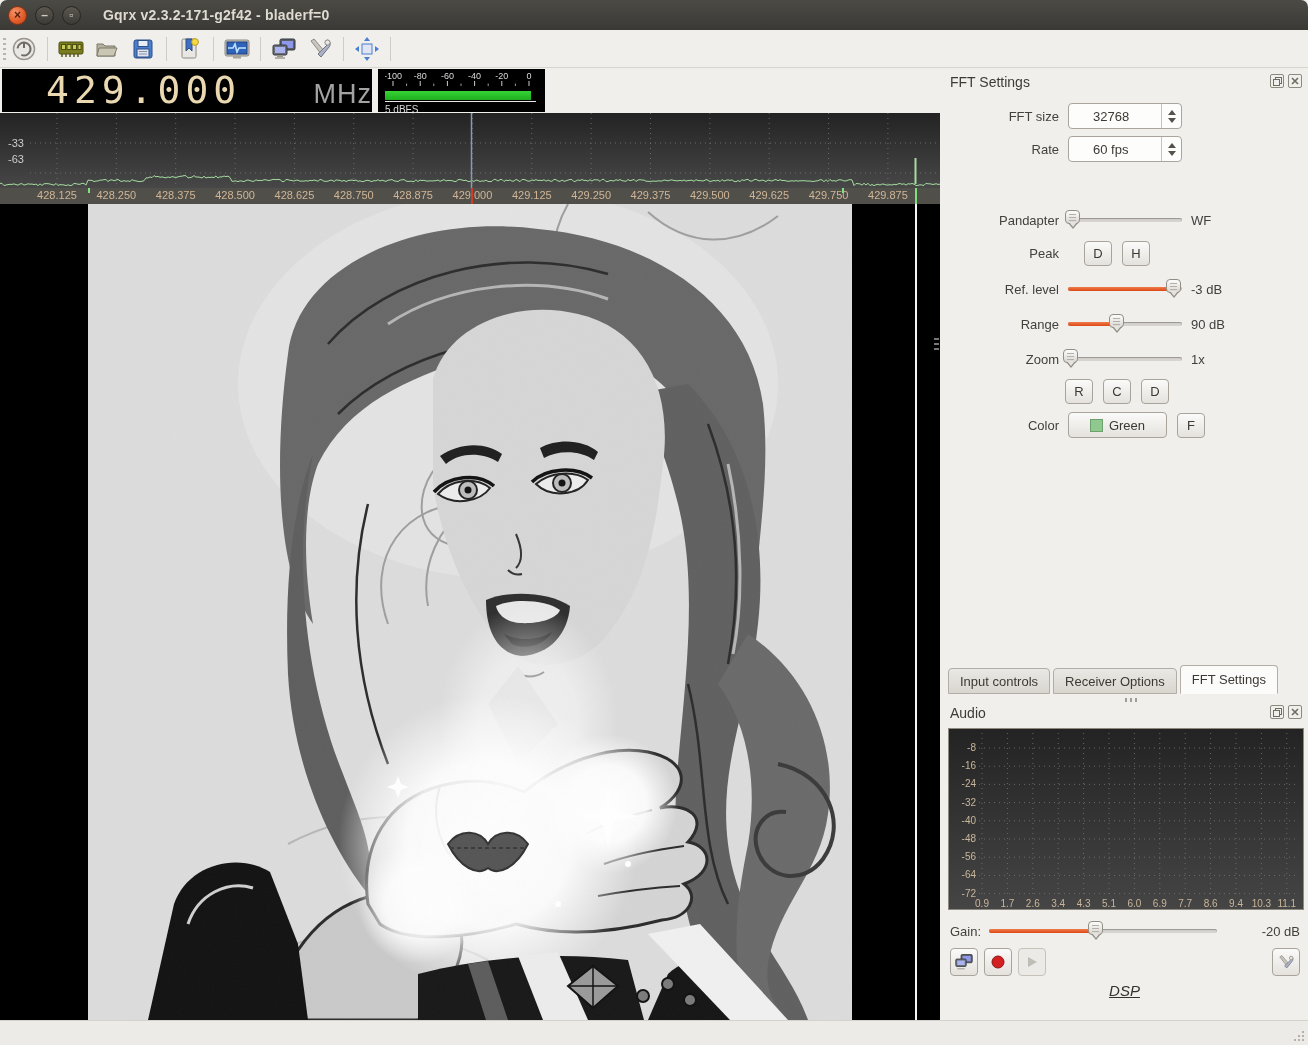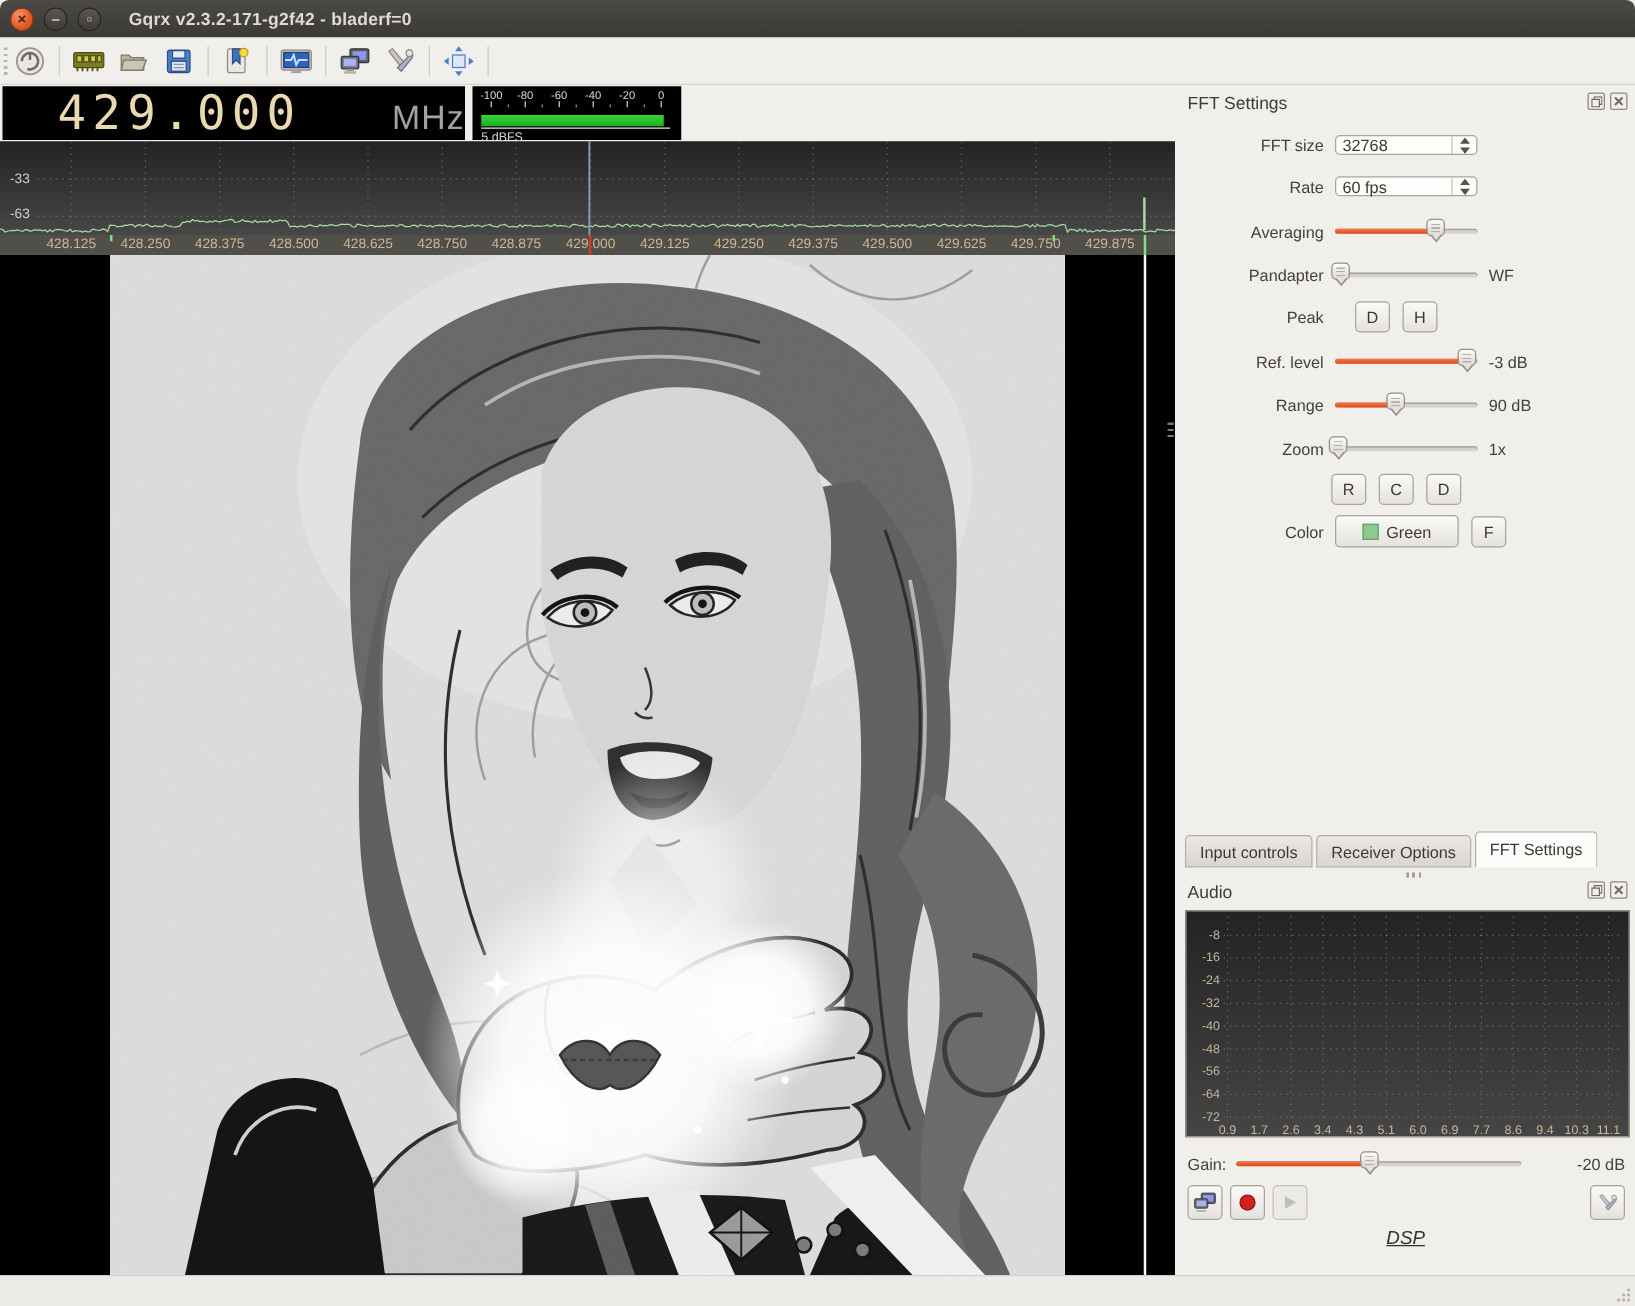--- a/index.html
+++ b/index.html
@@ -59,22 +59,22 @@
   .panel{position:absolute;left:941px;top:68px;width:367px;height:952px;background:#f0efec;}
   .dock-title{position:absolute;left:9px;font-size:14px;color:#3e3b35;}
   .dock-btns{position:absolute;right:6px;display:flex;gap:4px;}
   .dock-btn{width:14px;height:14px;border:1px solid #8d897f;border-radius:2px;background:#f0efec;
     display:flex;align-items:center;justify-content:center;}
   .dock-btn svg{display:block;}
 
   .fftrow{position:absolute;left:0;width:100%;height:26px;display:flex;align-items:center;}
   .fftrow .lbl{width:118px;text-align:right;margin-right:9px;font-size:13px;color:#44413a;}
   .fftrow .val{margin-left:9px;font-size:13px;color:#404040;}
-  .spin{width:114px;height:16px;background:#fdfdfc;border:1px solid #a9a59c;border-radius:4px;
-    position:relative;display:flex;align-items:center;padding-left:5px;font-size:13px;color:#3c3933;}
+  .spin{width:114px;height:26px;background:#fdfdfc;border:1px solid #a9a59c;border-radius:4px;
+    position:relative;display:flex;align-items:center;padding-left:24px;font-size:13px;color:#3c3933;}
   .spin .arrows{position:absolute;right:0;top:0;width:20px;height:100%;border-left:1px solid #c6c2ba;
     display:flex;flex-direction:column;align-items:center;justify-content:center;gap:3px;}
   .spin .up{width:0;height:0;border:4px solid transparent;border-bottom:5px solid #56524b;margin-top:-2px;}
   .spin .down{width:0;height:0;border:4px solid transparent;border-top:5px solid #56524b;margin-bottom:-2px;}
 
   .slider{position:relative;height:22px;width:114px;}
   .slider .track{position:absolute;top:9px;left:0;right:0;height:4px;border-radius:2px;
     background:#d7d4cf;box-shadow:inset 0 1px 1px rgba(0,0,0,.3);}
   .slider .fill{position:absolute;top:9px;left:0;width:var(--pct);height:4px;border-radius:2px;
     background:linear-gradient(#f2special,#dd4814);background:linear-gradient(#f07c4c,#dd4814);}
@@ -281,21 +281,21 @@
         <line x1="769.2" y1="0" x2="769.2" y2="75" stroke="#787878" stroke-width="1" stroke-dasharray="1 4" opacity="0.8"></line>
         <line x1="828.5500000000001" y1="0" x2="828.5500000000001" y2="75" stroke="#787878" stroke-width="1" stroke-dasharray="1 4" opacity="0.8"></line>
         <line x1="887.9" y1="0" x2="887.9" y2="75" stroke="#787878" stroke-width="1" stroke-dasharray="1 4" opacity="0.8"></line>
         <line x1="30" y1="30" x2="940" y2="30" stroke="#787878" stroke-width="1" stroke-dasharray="1 4" opacity="0.8"></line>
         <line x1="30" y1="60" x2="940" y2="60" stroke="#787878" stroke-width="1" stroke-dasharray="1 4" opacity="0.8"></line>
         <polyline points="0,70.3 2,70.4 4,72.6 6,72.0 8,71.6 10,71.3 12,71.4 14,70.9 16,71.6 18,72.1 20,70.9 22,70.7 24,72.1 26,71.5 28,70.8 30,71.2 32,71.0 34,71.6 36,71.0 38,72.6 40,70.9 42,72.4 44,70.8 46,70.6 48,70.7 50,71.0 52,71.6 54,72.1 56,70.5 58,72.5 60,71.6 62,71.8 64,71.9 66,72.6 68,71.8 70,72.5 72,72.3 74,70.4 76,70.7 78,71.2 80,71.3 82,70.3 84,70.5 86,72.1 88,67.2 90,67.3 92,67.4 94,68.6 96,68.0 98,68.0 100,67.1 102,67.2 104,66.6 106,66.6 108,68.5 110,67.1 112,66.8 114,67.8 116,67.1 118,66.4 120,67.9 122,68.5 124,67.6 126,68.3 128,67.9 130,68.5 132,66.6 134,67.6 136,67.9 138,68.4 140,68.6 142,68.3 144,67.7 146,64.9 148,64.9 150,63.9 152,64.6 154,62.6 156,63.8 158,63.4 160,64.3 162,63.9 164,64.4 166,64.9 168,63.9 170,64.6 172,63.6 174,64.1 176,64.4 178,63.9 180,63.3 182,63.2 184,62.6 186,62.7 188,64.9 190,64.6 192,64.1 194,62.6 196,64.1 198,64.0 200,64.3 202,65.0 204,63.3 206,65.0 208,64.2 210,64.5 212,64.1 214,64.6 216,62.9 218,65.0 220,63.8 222,64.0 224,63.0 226,63.6 228,63.1 230,64.6 232,68.4 234,68.1 236,67.9 238,68.7 240,67.8 242,68.1 244,68.6 246,67.5 248,66.9 250,67.7 252,68.2 254,68.3 256,66.8 258,67.6 260,67.4 262,67.6 264,66.7 266,66.9 268,67.4 270,67.4 272,66.7 274,66.3 276,66.7 278,66.4 280,66.6 282,68.4 284,68.7 286,66.4 288,66.7 290,67.3 292,67.5 294,68.1 296,67.2 298,67.2 300,68.2 302,68.0 304,68.2 306,67.6 308,68.2 310,67.3 312,67.7 314,67.0 316,67.6 318,68.2 320,66.5 322,66.9 324,68.3 326,68.3 328,68.2 330,67.3 332,67.2 334,68.5 336,66.9 338,67.2 340,67.4 342,68.3 344,67.3 346,68.6 348,67.6 350,67.3 352,67.1 354,67.6 356,67.0 358,68.4 360,67.7 362,68.7 364,68.3 366,67.5 368,67.3 370,68.0 372,68.5 374,67.6 376,67.9 378,66.7 380,68.0 382,67.2 384,67.8 386,68.4 388,67.2 390,67.0 392,66.5 394,67.9 396,68.1 398,68.6 400,67.1 402,66.9 404,66.5 406,68.0 408,68.5 410,68.2 412,68.3 414,68.6 416,66.8 418,68.6 420,67.0 422,67.6 424,67.2 426,68.0 428,68.1 430,67.8 432,68.0 434,67.8 436,67.7 438,67.0 440,68.3 442,67.5 444,66.6 446,68.0 448,67.4 450,67.6 452,67.6 454,68.4 456,68.6 458,66.7 460,66.5 462,67.0 464,67.6 466,67.2 468,68.5 470,68.4 472,67.6 474,68.5 476,67.0 478,67.5 480,68.5 482,67.9 484,68.2 486,67.1 488,68.5 490,68.6 492,68.3 494,66.3 496,66.7 498,68.1 500,66.6 502,66.5 504,68.5 506,67.0 508,67.7 510,66.9 512,68.2 514,68.0 516,66.4 518,67.4 520,68.7 522,66.5 524,66.5 526,67.2 528,68.2 530,68.0 532,67.0 534,67.5 536,66.6 538,67.5 540,67.3 542,67.6 544,66.7 546,68.2 548,67.0 550,68.0 552,68.3 554,66.4 556,66.7 558,68.0 560,68.4 562,67.0 564,68.3 566,67.8 568,67.1 570,66.5 572,66.6 574,68.7 576,68.0 578,66.9 580,67.5 582,66.5 584,67.5 586,67.3 588,68.2 590,66.7 592,68.1 594,66.7 596,66.9 598,66.8 600,68.4 602,66.4 604,66.4 606,68.6 608,68.5 610,67.5 612,67.7 614,68.0 616,66.7 618,67.5 620,66.5 622,67.7 624,68.0 626,68.3 628,66.5 630,67.7 632,67.2 634,66.4 636,68.5 638,67.0 640,66.7 642,67.0 644,67.1 646,68.2 648,68.3 650,68.4 652,68.2 654,68.0 656,68.4 658,67.8 660,68.0 662,68.0 664,67.0 666,67.3 668,67.9 670,67.1 672,66.9 674,67.5 676,67.7 678,67.9 680,67.3 682,68.0 684,66.9 686,68.1 688,67.5 690,67.4 692,67.2 694,68.3 696,66.6 698,67.6 700,67.6 702,67.9 704,67.8 706,66.5 708,67.3 710,68.6 712,68.0 714,67.5 716,68.0 718,67.1 720,68.6 722,66.5 724,68.1 726,67.4 728,66.8 730,67.5 732,66.8 734,68.4 736,68.7 738,67.6 740,68.6 742,66.7 744,67.5 746,66.7 748,66.4 750,68.0 752,68.1 754,66.8 756,66.3 758,67.5 760,67.9 762,67.0 764,67.6 766,68.6 768,67.0 770,67.6 772,68.0 774,67.0 776,66.5 778,67.8 780,66.6 782,67.6 784,67.4 786,67.9 788,68.3 790,68.1 792,67.7 794,68.2 796,67.6 798,68.1 800,67.8 802,67.8 804,67.7 806,67.9 808,68.1 810,68.0 812,68.4 814,68.4 816,67.9 818,67.8 820,66.7 822,66.9 824,68.7 826,66.8 828,68.5 830,66.4 832,68.1 834,67.5 836,68.3 838,67.0 840,66.7 842,67.1 844,68.0 846,67.9 848,67.1 850,66.6 852,67.0 854,72.6 856,70.5 858,70.7 860,70.9 862,72.1 864,70.3 866,72.0 868,70.3 870,72.6 872,71.5 874,72.6 876,71.8 878,71.2 880,72.1 882,71.0 884,71.2 886,71.9 888,72.1 890,71.6 892,72.1 894,71.2 896,71.8 898,70.9 900,70.5 902,71.3 904,70.8 906,72.1 908,70.7 910,71.1 912,70.5 914,71.1 916,72.5 918,72.4 920,71.7 922,72.1 924,72.4 926,70.3 928,70.8 930,70.8 932,71.3 934,71.4 936,70.7 938,71.4 940,71.2" fill="none" stroke="#a5dd9e" stroke-width="1"></polyline>
         <line x1="915.5" y1="45" x2="915.5" y2="71" stroke="#a5dd9e" stroke-width="2"></line>
         <line x1="471.5" y1="0" x2="471.5" y2="75" stroke="#8b99b2" stroke-width="1.5"></line>
       </svg>
     <div class="db-label" style="top:24px">-33</div>
-    <div class="db-label" style="top:52px">-63</div>
+    <div class="db-label" style="top:40px">-63</div>
   </div>
   <div class="freqscale" id="freq-scale">
       <span class="ftick" style="left: 57px;">428.125</span>
       <span class="ftick" style="left: 116.35px;">428.250</span>
       <span class="ftick" style="left: 175.7px;">428.375</span>
       <span class="ftick" style="left: 235.05px;">428.500</span>
       <span class="ftick" style="left: 294.4px;">428.625</span>
       <span class="ftick" style="left: 353.75px;">428.750</span>
       <span class="ftick" style="left: 413.1px;">428.875</span>
       <span class="ftick" style="left: 472.45px;">429.000</span>
@@ -446,30 +446,20 @@
       <div class="lbl">Rate</div>
       <div class="spin">
         <span>60 fps</span>
         <span class="arrows">
             <span class="up"></span>
             <span class="down"></span>
           </span>
       </div>
     </div>
 
-    <div class="fftrow" style="top:104px">
-      <div class="lbl">Averaging</div>
-      <div class="slider" style="--pct: 71%;">
-        <div class="track"></div>
-          <div class="fill"></div>
-          <div class="handle">
-            <div class="grip"></div>
-          </div>
-      </div>
-    </div>
 
     <div class="fftrow" style="top:139px">
       <div class="lbl">Pandapter</div>
       <div class="slider" style="--pct: 4%;">
         <div class="track"></div>
           <div class="fill"></div>
           <div class="handle">
             <div class="grip"></div>
           </div>
       </div>

